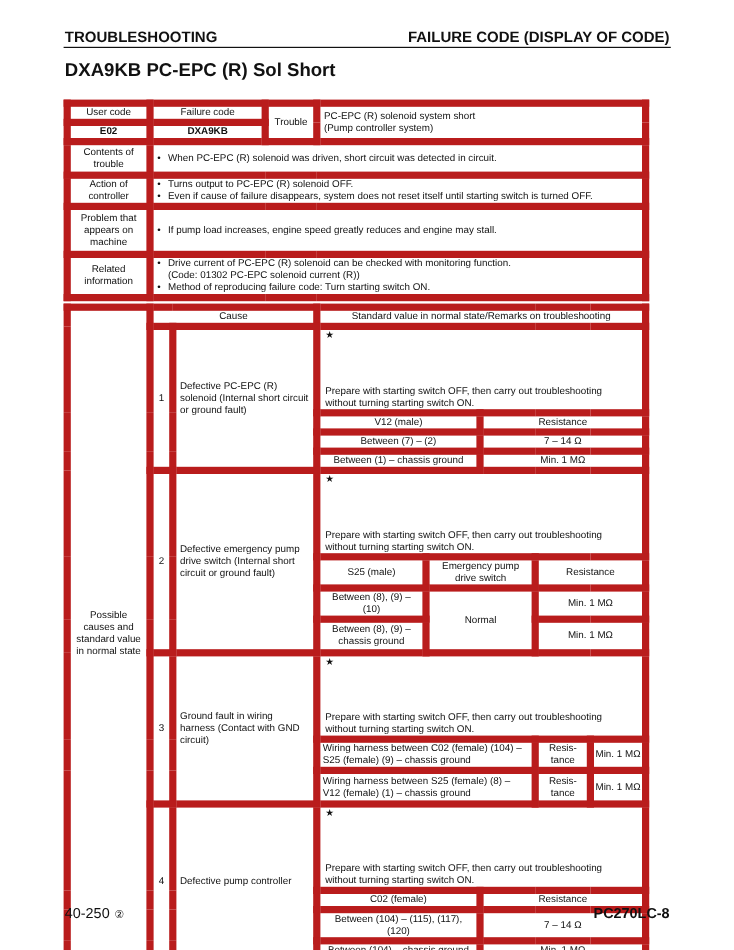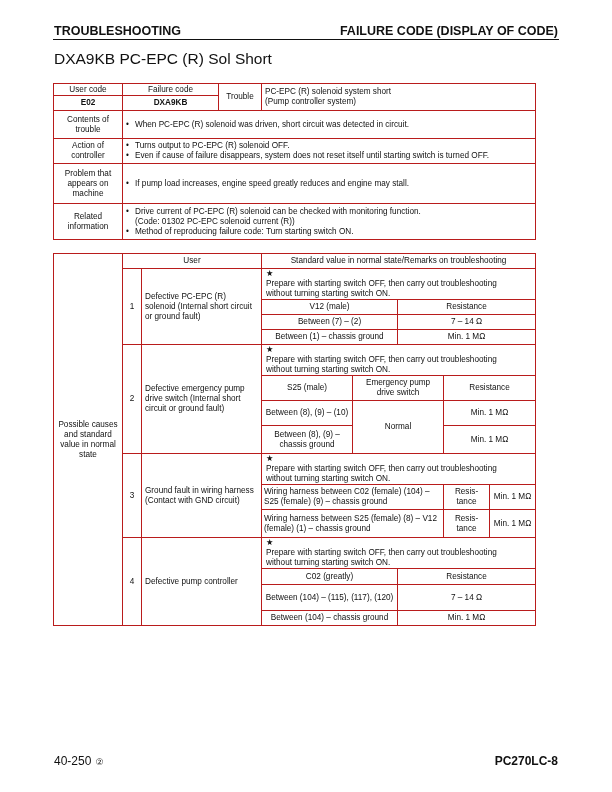--- a/index.html
+++ b/index.html
@@ -2,28 +2,28 @@
 <html><head>
 <meta charset="utf-8">
 <style>
   html, body { margin:0; padding:0; background:#ffffff; }
   body { width:612px; height:792px; position:relative; overflow:hidden;
          font-family:"Liberation Sans", sans-serif; color:#111; }
   .hdr { position:absolute; top:24px; font-size:12.5px; font-weight:bold; }
   .hdr-left { left:54px; }
   .hdr-right { right:54px; }
   .hdr-rule { position:absolute; left:53px; width:506px; top:39px; height:1px; background:#111; }
-  .title { position:absolute; left:54px; top:50px; font-size:15.5px; font-weight:normal; }
+  .title { position:absolute; left:54px; top:50px; font-size:15.5px; font-weight:bold; }
   table { border-collapse:collapse; position:absolute; table-layout:fixed; }
-  td { border:1px solid #b91c1c; font-size:8.2px; line-height:10px; padding:0 3px; vertical-align:middle; }
+  td { border:6px solid #b91c1c; font-size:8.2px; line-height:10px; padding:0 3px; vertical-align:middle; }
   .c { text-align:center; }
   .b { font-weight:bold; }
   .note { padding-left:4px; }
   .star { display:inline-block; width:14px; vertical-align:top; }
-  .startext { display:inline-block; width:255px; vertical-align:top; }
+  .startext { display:inline-block; width:255px; vertical-align:top;margin-top:36px; }
   .bul { display:flex; }
   .bul .dot { width:9px; flex:none; }
   .footer { position:absolute; top:754px; font-size:12px; }
   .footer-left { left:54px; }
   .footer-right { right:54px;font-weight:bold; }
   .rev { font-size:9px; margin-left:4px; }
 </style>
 </head>
 <body>
 
@@ -112,21 +112,21 @@
     <col style="width:91px">
       <col style="width:45px">
       <col style="width:46px">
       <col style="width:46px">
       <col style="width:46px">
   </colgroup>
 
   <tbody>
       <tr style="height:15px">
     <td rowspan="18" class="c" style="padding:0 2px;">Possible causes and standard value in normal state</td>
-    <td colspan="2" class="c">User</td>
+    <td colspan="2" class="c">Cause</td>
     <td colspan="5" class="c">Standard value in normal state/Remarks on troubleshooting</td>
   </tr>
 
   <tr style="height:27px">
     <td rowspan="4" class="c">1</td>
     <td rowspan="4">Defective PC-EPC (R) solenoid (Internal short circuit or ground fault)</td>
     <td colspan="5" class="note">
       <span class="star">★</span><span class="startext">Prepare with starting switch OFF, then carry out troubleshooting without turning starting switch ON.</span>
     </td>
   </tr>
@@ -184,21 +184,21 @@
   </tr>
 
   <tr style="height:26px">
     <td rowspan="4" class="c">4</td>
     <td rowspan="4">Defective pump controller</td>
     <td colspan="5" class="note">
       <span class="star">★</span><span class="startext">Prepare with starting switch OFF, then carry out troubleshooting without turning starting switch ON.</span>
     </td>
   </tr>
   <tr style="height:16px">
-    <td colspan="2" class="c">C02 (greatly)</td>
+    <td colspan="2" class="c">C02 (female)</td>
     <td colspan="3" class="c">Resistance</td>
   </tr>
   <tr style="height:26px">
     <td colspan="2" class="c">Between (104) – (115), (117), (120)</td>
     <td colspan="3" class="c">7 – 14 Ω</td>
   </tr>
   <tr style="height:15px">
     <td colspan="2" class="c">Between (104) – chassis ground</td>
     <td colspan="3" class="c">Min. 1 MΩ</td>
   </tr>

